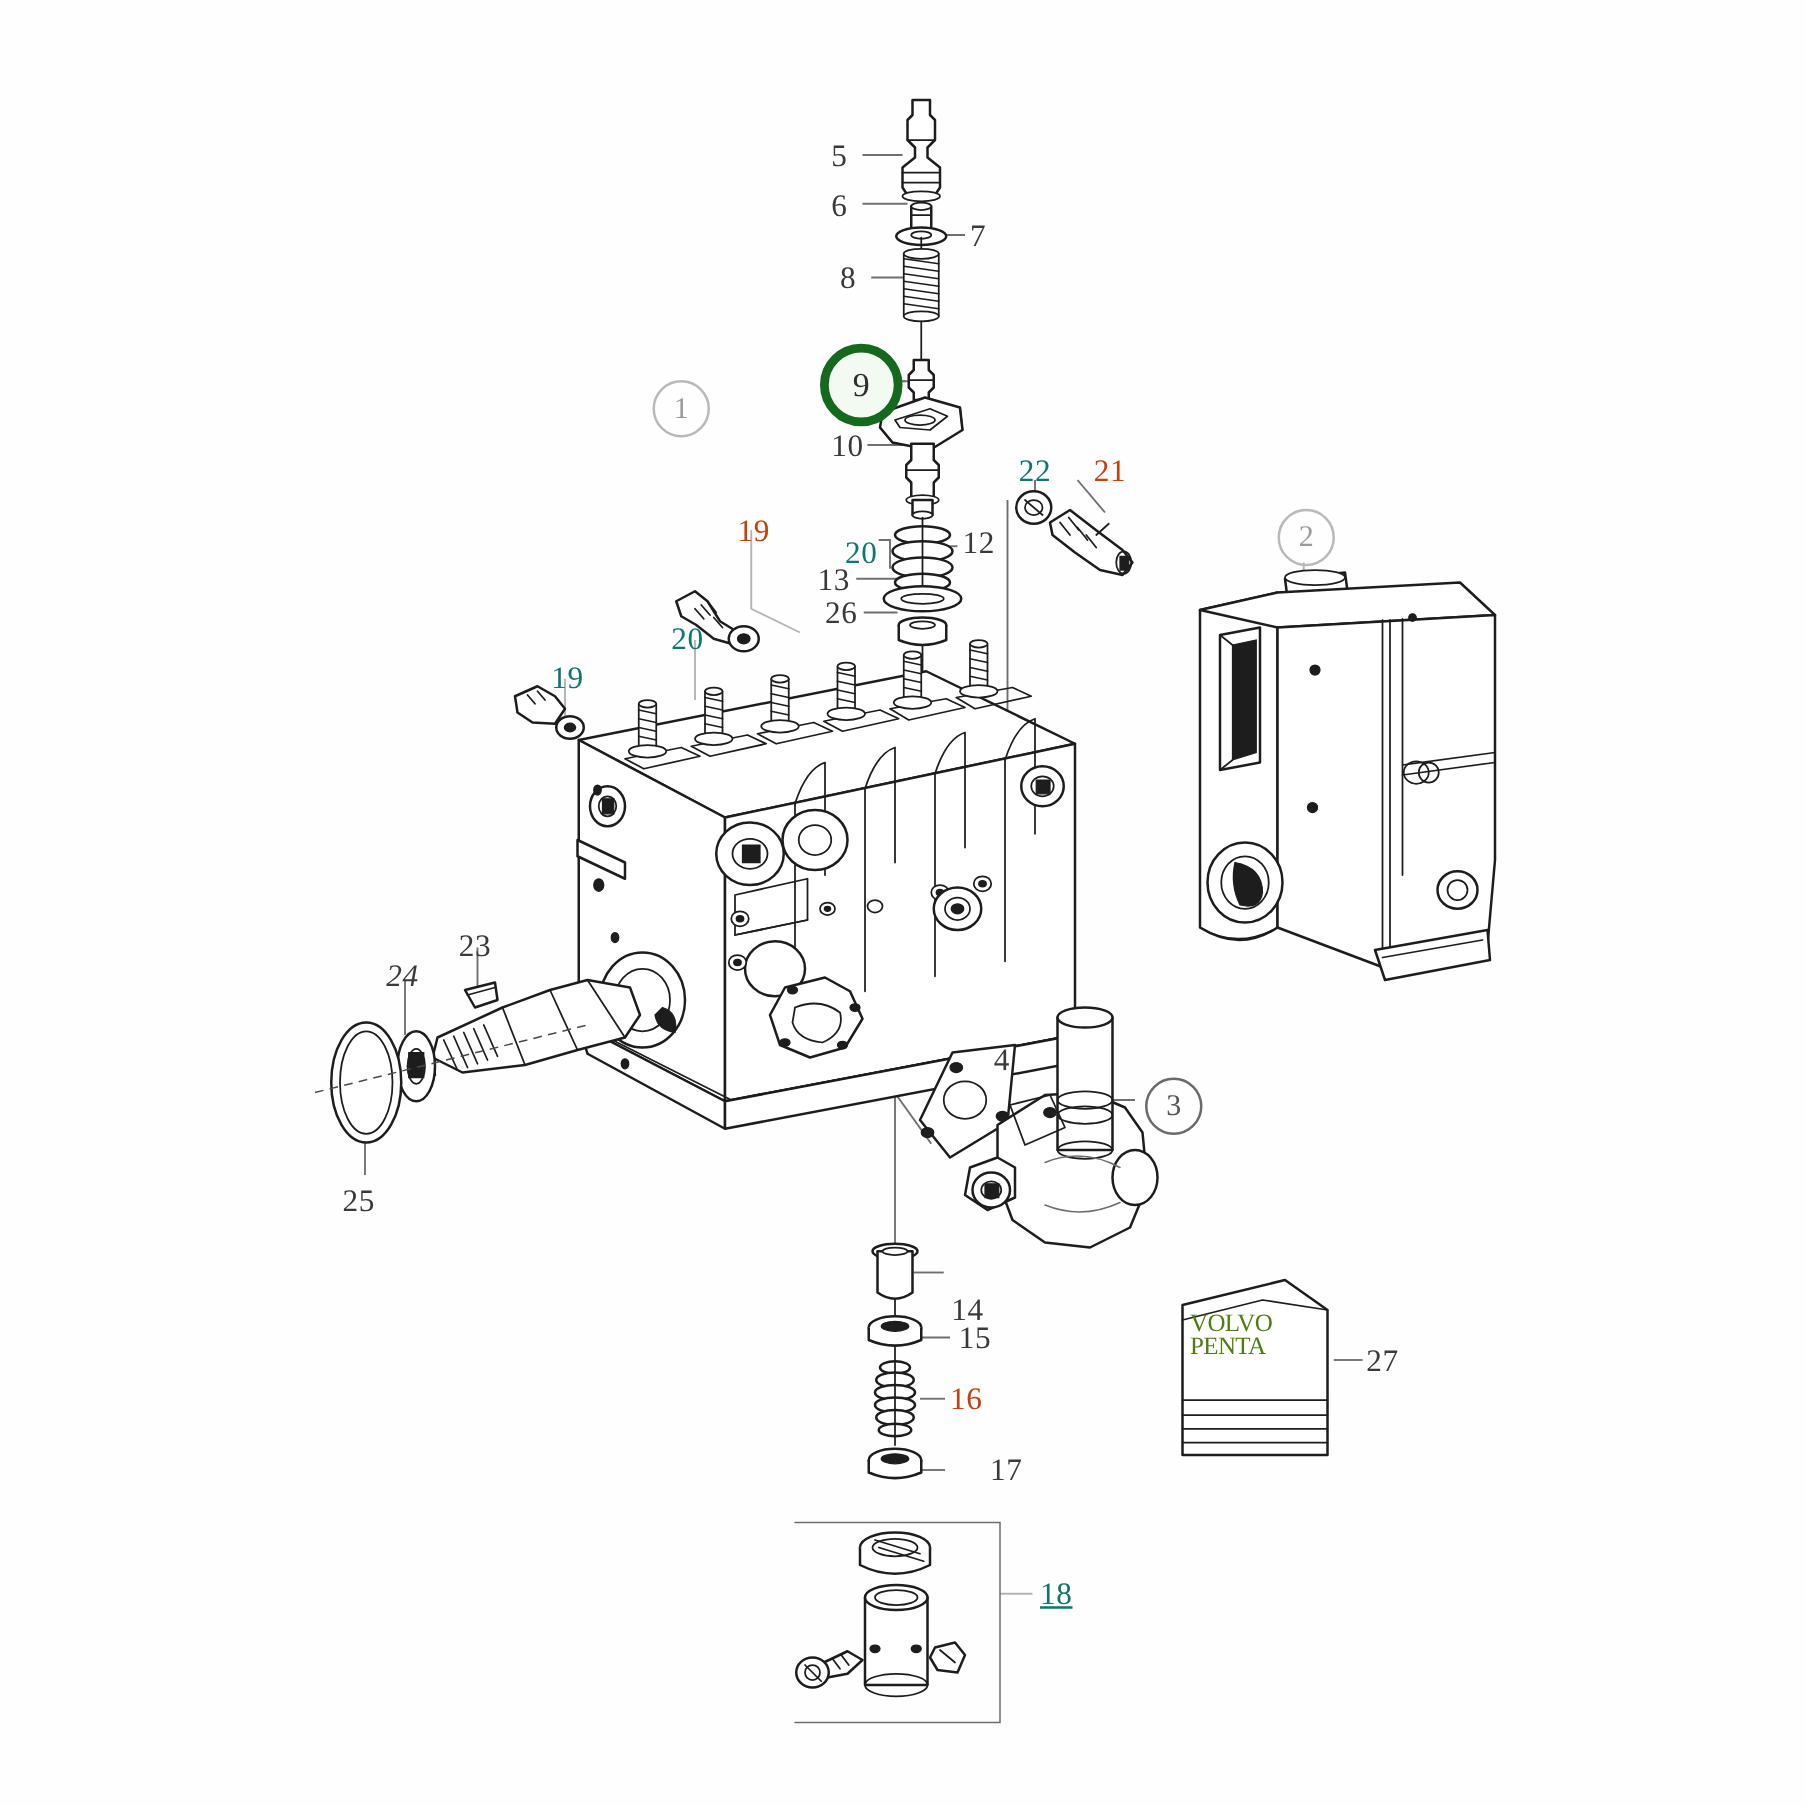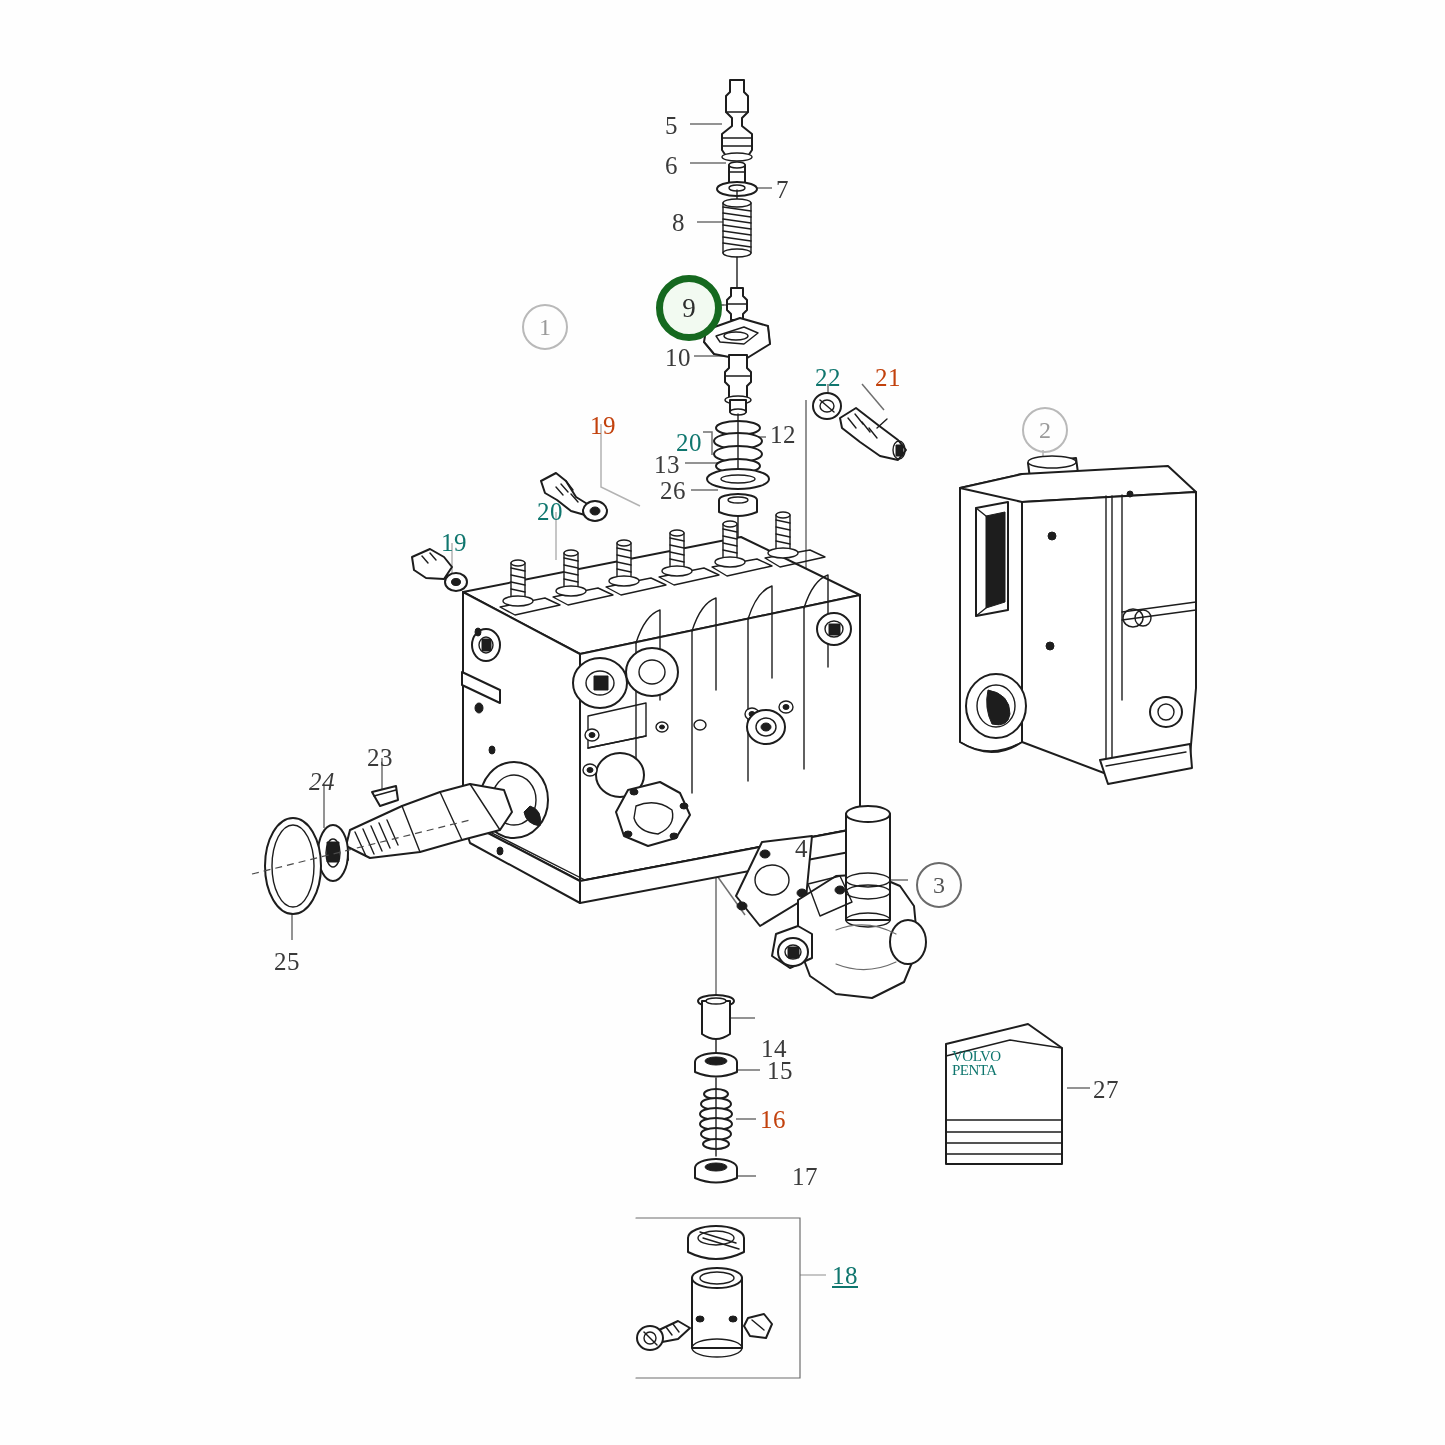--- a/index.html
+++ b/index.html
@@ -58,22 +58,22 @@
     display: flex; align-items: center; justify-content: center;
     font-family: "Liberation Serif", serif;
     font-size: 27px;
     color: #2e2e2e;
     box-sizing: border-box;
     user-select: none;
   }
   .brand-text {
     position: absolute;
     font-family: "Liberation Serif", serif;
-    font-size: 15px;
-    color: #0f766e;
+    font-size: 20px;
+    color: #4d7c0f;
     line-height: .92;
     letter-spacing: -0.5px;
     user-select: none;
   }
 </style>
 </head>
 <body>
 
 <div id="diagram-root">
 

